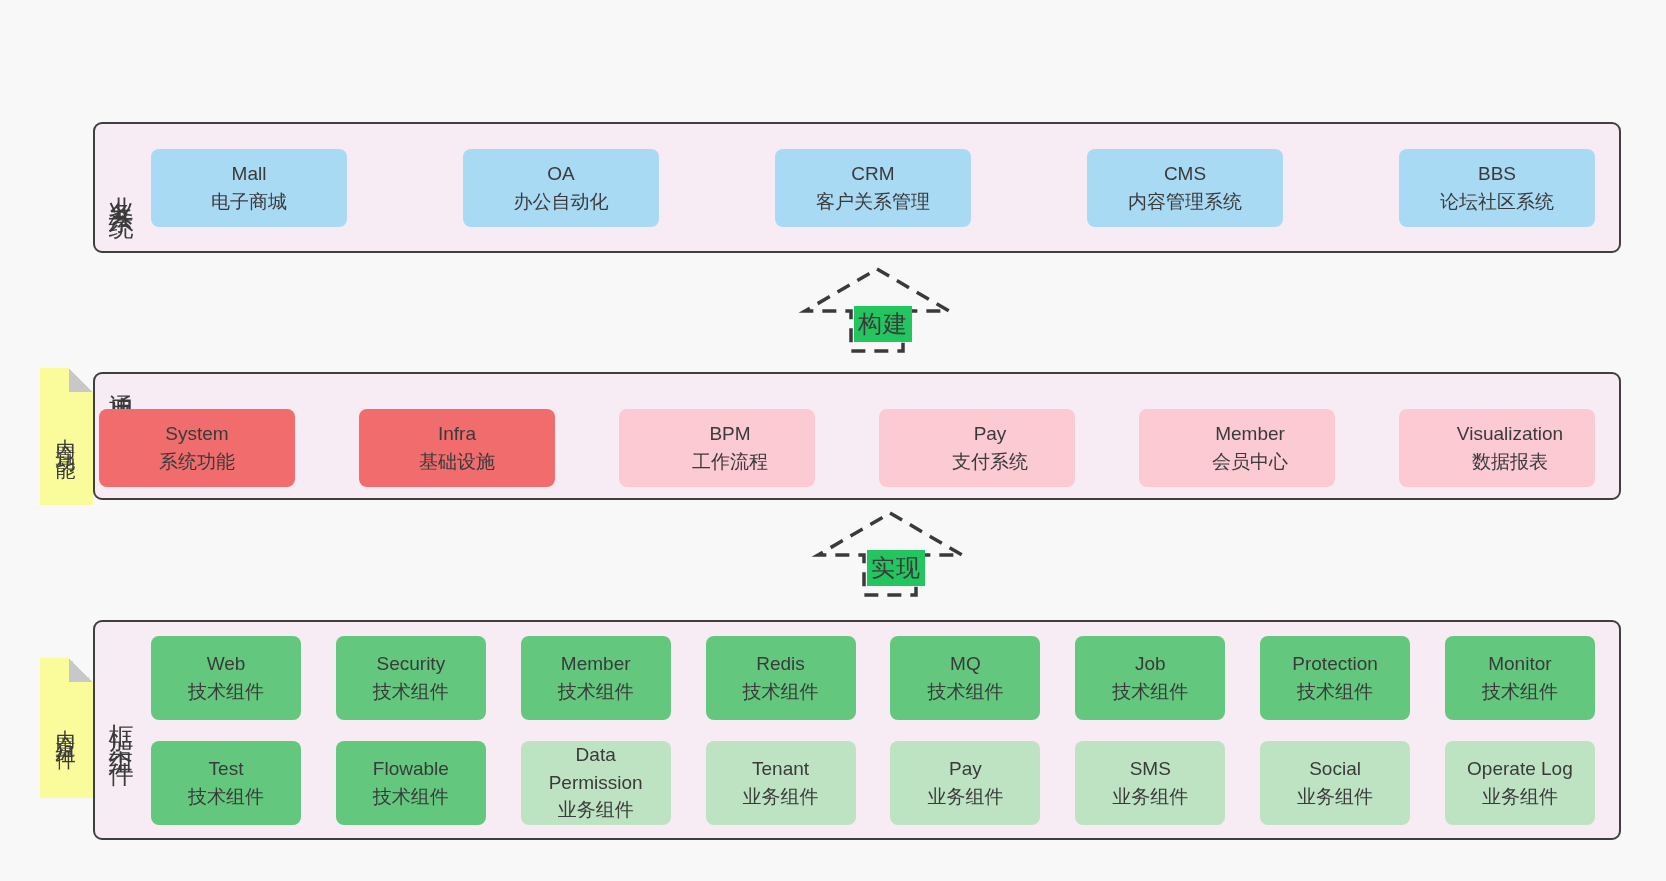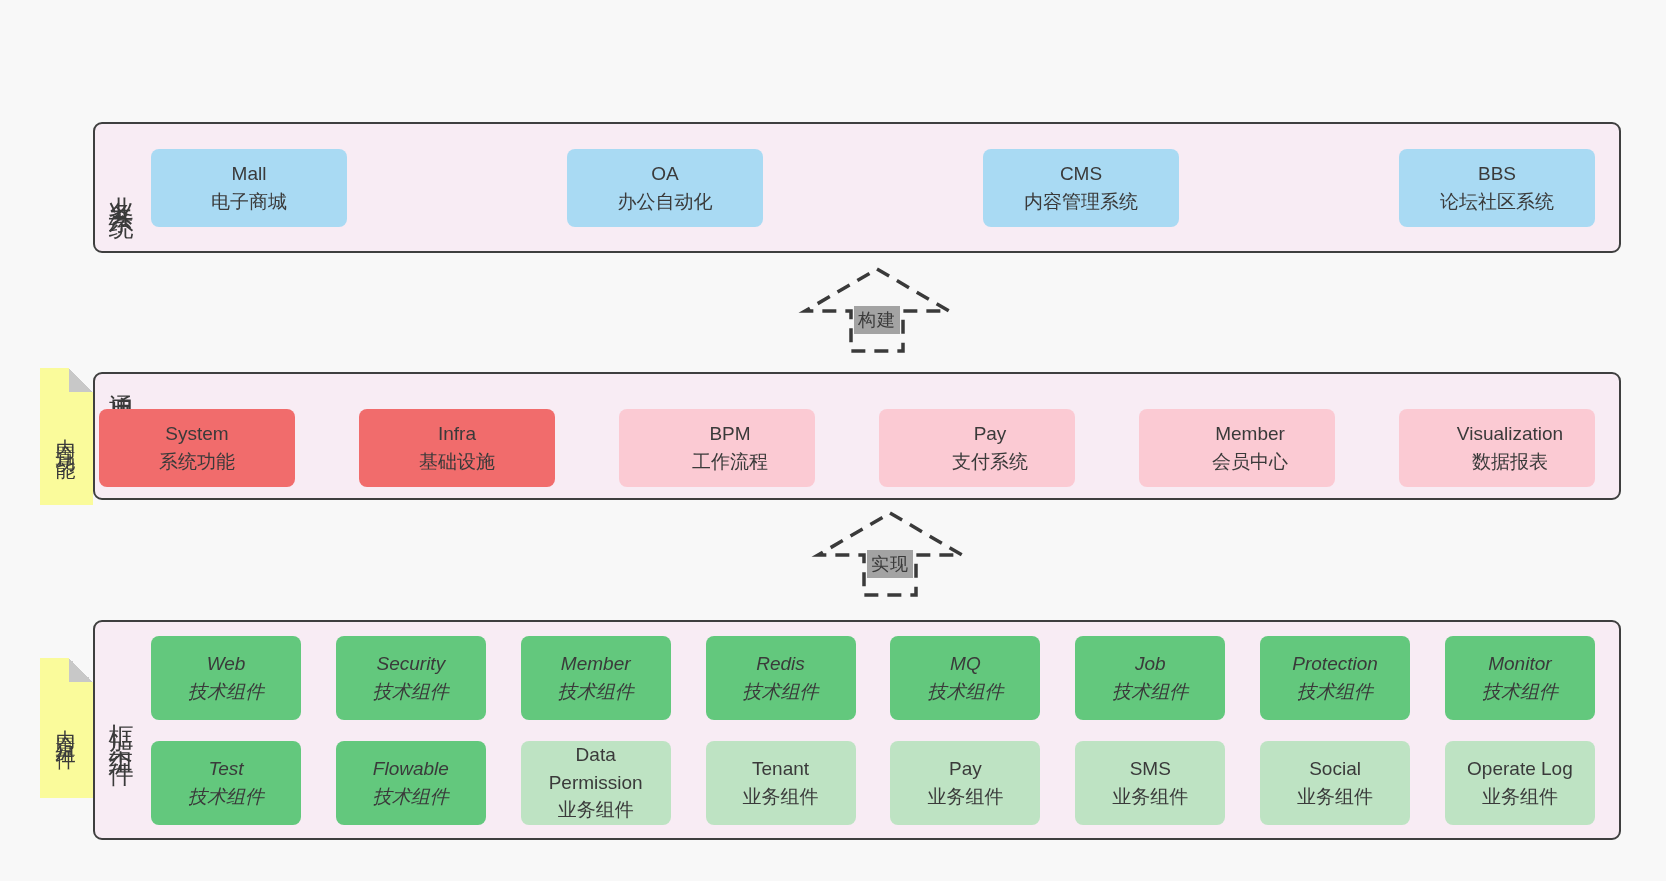--- a/index.html
+++ b/index.html
@@ -39,55 +39,59 @@
     border-radius:8px;
     display:flex;flex-direction:column;align-items:center;justify-content:center;
     text-align:center;font-size:19px;line-height:1.45;
     box-sizing:border-box;
   }
   .box-wide{width:196px;height:78px;padding:0 8px;}
   .box-cell{width:150px;height:84px;padding:0 12px;}
   .blue{background:var(--blue,#a9daf3);}
   .red{background:var(--red,#f16c6c);}
   .pink{background:var(--pink,#fbcad3);padding-left:34px;}
-  .green{background:var(--green,#63c87d);font-style:italic;}
+  .green{background:var(--green,#63c87d);}
   .green-light{background:var(--green-light,#bee3c3);}
   .sticky{
     position:absolute;left:40px;width:53px;
     background:var(--sticky,#fafb9b);
     display:flex;align-items:center;justify-content:center;
     font-size:20px;
   }
   .sticky .fold{
     position:absolute;top:0;right:0;width:24px;height:24px;
     background:linear-gradient(45deg,var(--fold,#c8c8c8) 50%,var(--page-bg,#f8f8f8) 50%);
   }
   .sticky .vtext{letter-spacing:7px;}
   .arrow{position:absolute;width:160px;height:88px;}
   .arrow svg{display:block;width:100%;height:100%;}
   .arrow-label{
-    position:absolute;background:#a3a3a3;font-size:18px;
+    position:absolute;background:#22c55e;font-size:24px;
     padding:2px 4px;letter-spacing:1px;white-space:nowrap;
   }
 </style>
 </head>
 <body>
 
 <div class="section" style="top:122px;height:131px;">
   <div class="section-label">
     <span class="vtext">业务系统</span>
   </div>
   <div class="boxes-row">
       <div class="box box-wide blue">
         <div class="box-title">Mall</div>
         <div class="box-subtitle">电子商城</div>
       </div>
       <div class="box box-wide blue">
         <div class="box-title">OA</div>
         <div class="box-subtitle">办公自动化</div>
+      </div>
+      <div class="box box-wide blue">
+        <div class="box-title">CRM</div>
+        <div class="box-subtitle">客户关系管理</div>
       </div>
       <div class="box box-wide blue">
         <div class="box-title">CMS</div>
         <div class="box-subtitle">内容管理系统</div>
       </div>
       <div class="box box-wide blue">
         <div class="box-title">BBS</div>
         <div class="box-subtitle">论坛社区系统</div>
       </div>
     </div>

